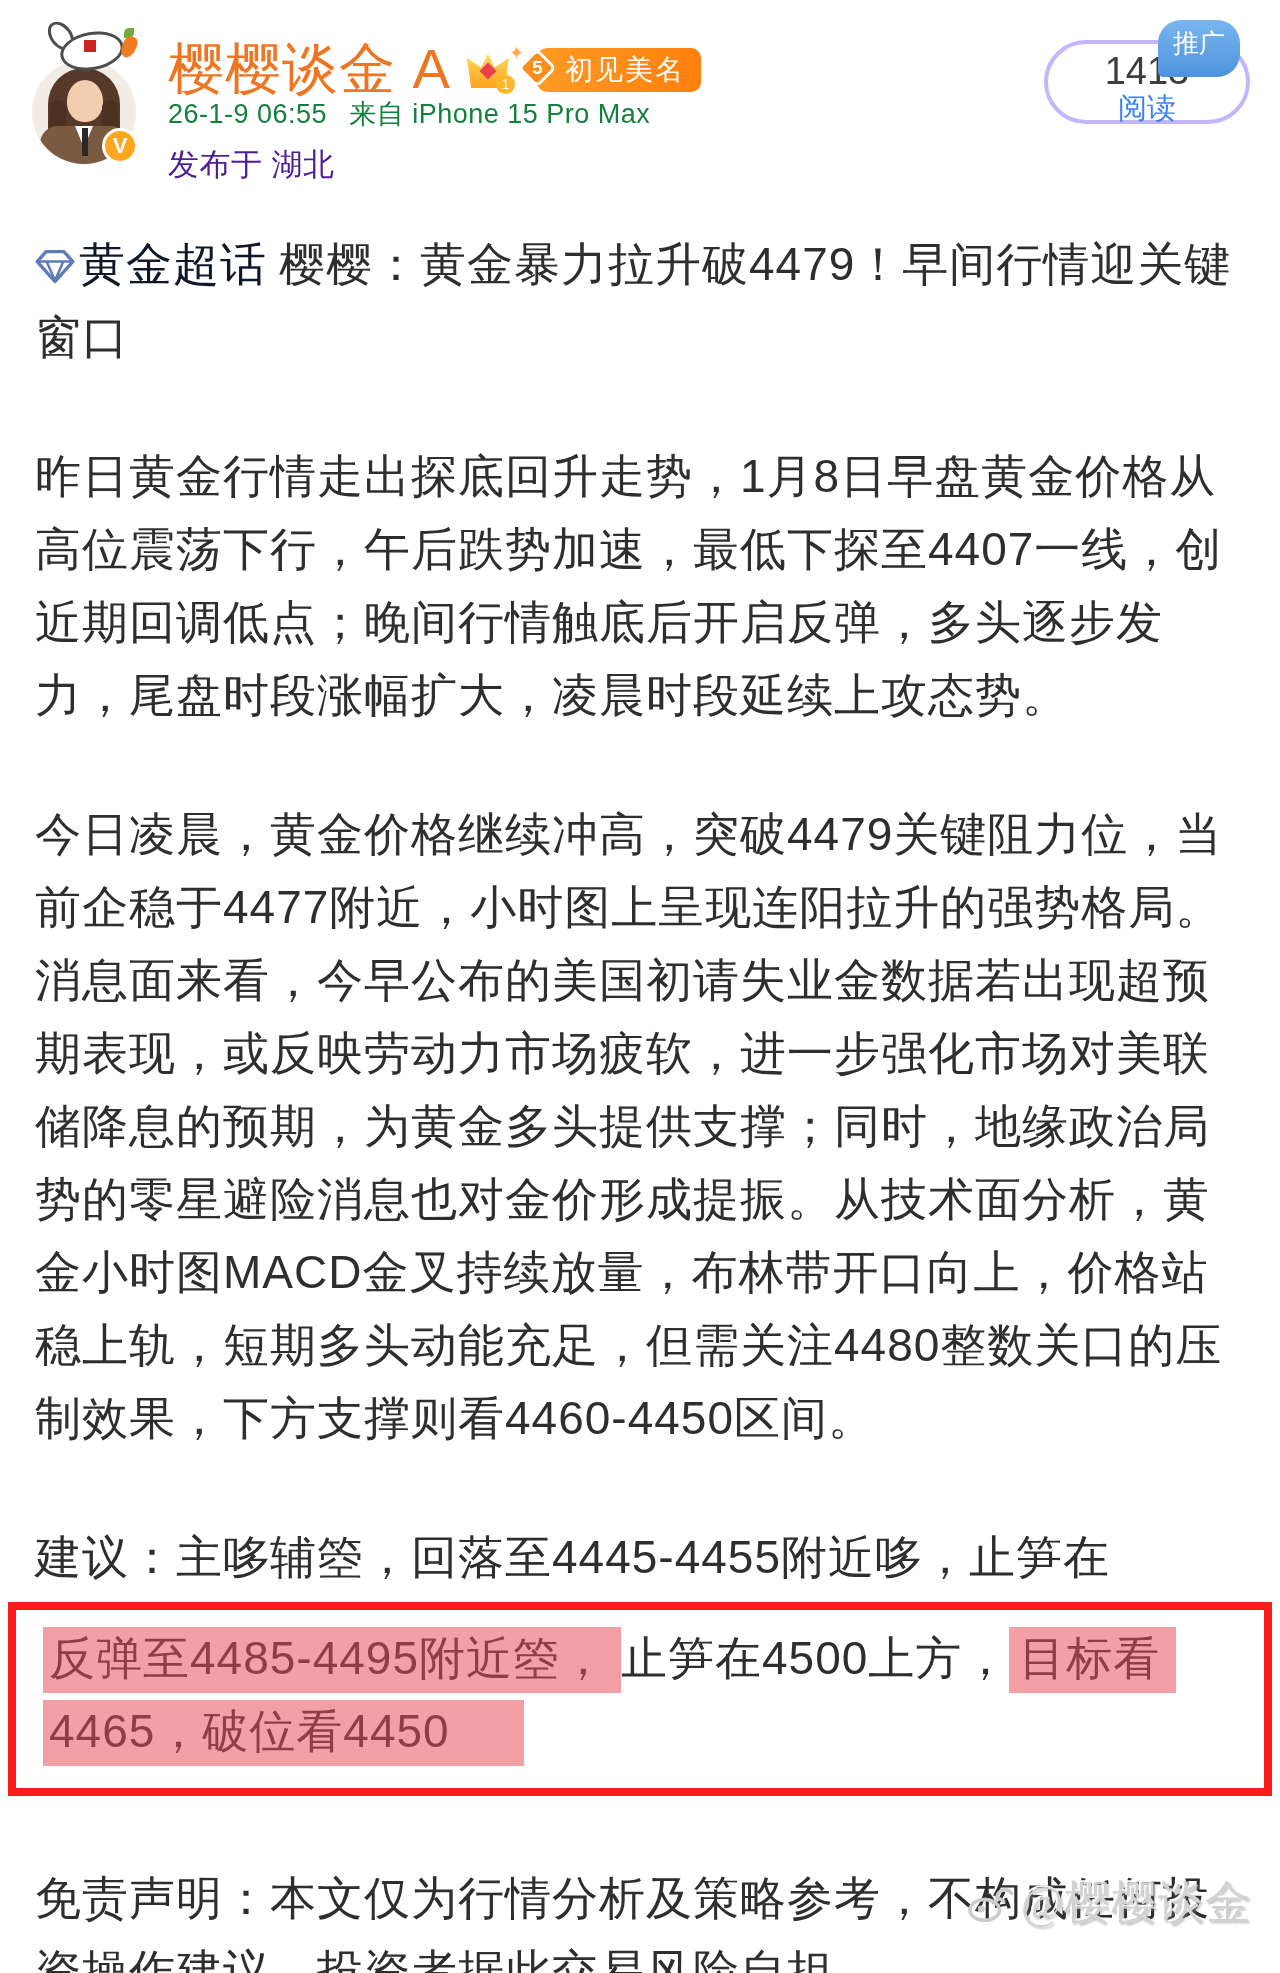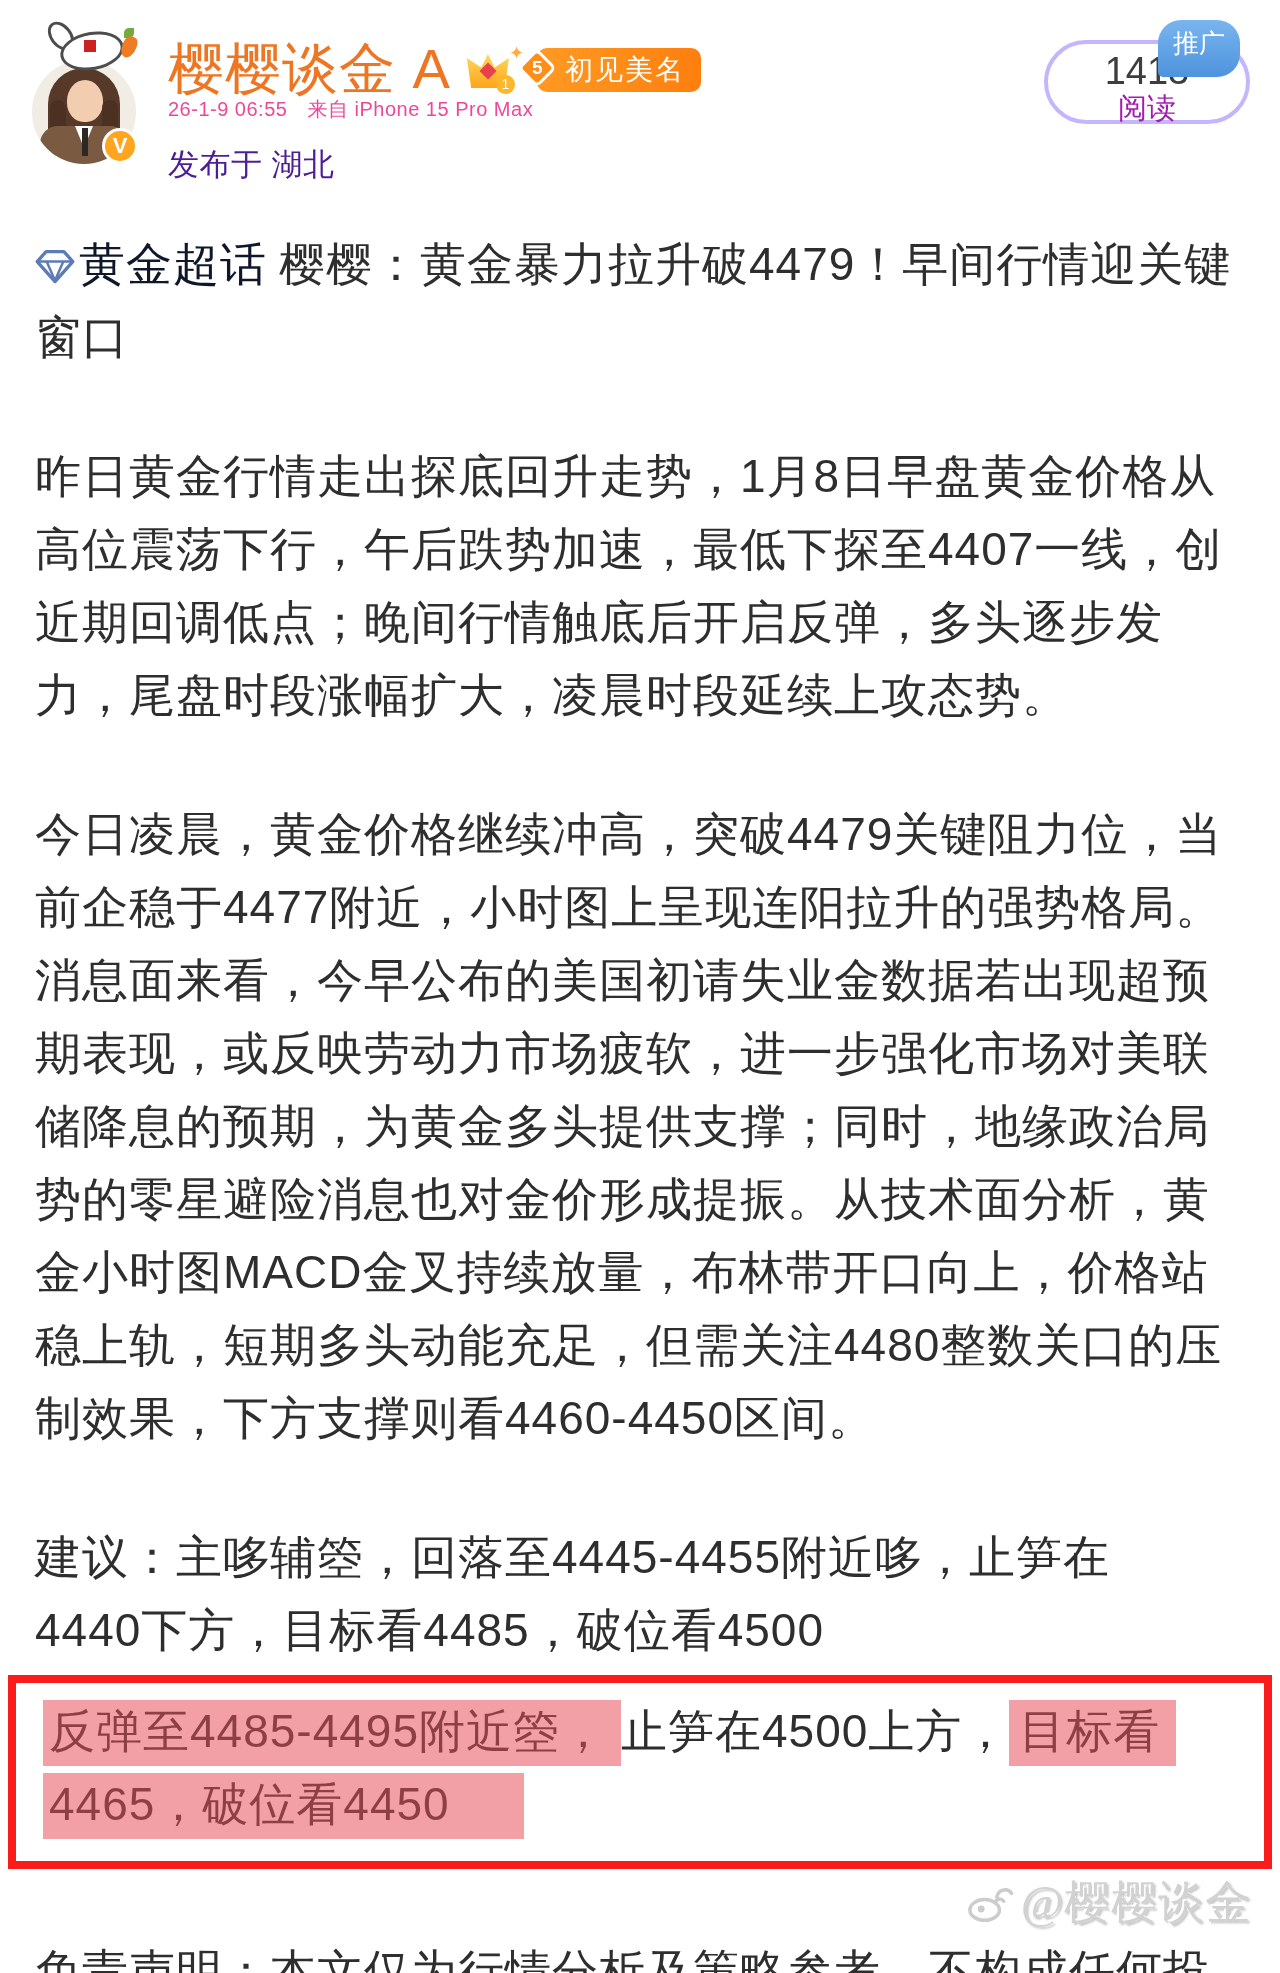--- a/index.html
+++ b/index.html
@@ -41,28 +41,28 @@
   .level-badge{position:relative;display:flex;align-items:center;height:44px;margin-left:26px;
                background:linear-gradient(90deg,#ff9a22,#ff7f0e);border-radius:10px;
                padding:0 16px 0 28px;}
   .badge-diamond{position:absolute;left:-14px;top:6px;width:28px;height:28px;background:#ff8d1a;
                  border:3px solid #fff;transform:rotate(45deg);border-radius:6px;box-sizing:border-box;
                  display:flex;align-items:center;justify-content:center;}
   .badge-diamond span{transform:rotate(-45deg);color:#fff;font-weight:bold;font-size:19px;}
   .badge-sparkle{position:absolute;left:-28px;top:-6px;color:#ffab45;font-size:18px;}
   .badge-text{color:#fff;font-size:28px;letter-spacing:2px;}
 
-  .meta-line{position:absolute;left:168px;top:96px;font-size:20px;color:#ec4899;letter-spacing:0.5px;}
+  .meta-line{position:absolute;left:168px;top:96px;font-size:27px;color:#15803d;letter-spacing:0.5px;}
   .meta-line .src{margin-left:14px;}
   .location-line{position:absolute;left:168px;top:144px;font-size:31px;color:#4c1d95;letter-spacing:0.5px;}
 
   .reads-pill{position:absolute;right:30px;top:40px;width:206px;height:84px;border:4px solid #c4b5fd;
               border-radius:44px;background:#fff;text-align:center;box-sizing:border-box;}
   .reads-count{font-size:38px;color:#3d3d3d;line-height:42px;margin-top:6px;}
-  .reads-label{font-size:29px;color:#a21caf;line-height:32px;}
+  .reads-label{font-size:29px;color:#3b82f6;line-height:32px;}
   .promo-tag{position:absolute;right:40px;top:20px;height:57px;padding:0 15px;z-index:3;
              background:linear-gradient(180deg,#79b5ef,#4e93dd);color:#fff;font-size:26px;
              line-height:46px;border-radius:23px 23px 23px 5px;}
 
   
   .content{padding:0 35px;font-size:46px;line-height:73px;color:#2e2e2e;letter-spacing:1px;}
   .post-title{margin-top:42px;}
   .topic-link{color:#0f172a;text-decoration:none;}
   .topic-icon{vertical-align:-6px;margin-right:4px;}
   .title-text{margin-left:12px;}
@@ -146,21 +146,20 @@
           <path d="M2.5 14 h31 M18 31 l-7.5 -17 M18 31 l7.5 -17" stroke="#5d7cb7" stroke-width="2.2" fill="none"></path>
         </svg><span>黄金超话</span></a><span class="title-text">樱樱：黄金暴力拉升破4479！早间行情迎关键窗口</span>
     </div>
 
     <div class="para">昨日黄金行情走出探底回升走势，1月8日早盘黄金价格从高位震荡下行，午后跌势加速，最低下探至4407一线，创近期回调低点；晚间行情触底后开启反弹，多头逐步发力，尾盘时段涨幅扩大，凌晨时段延续上攻态势。</div>
 
     <div class="para">今日凌晨，黄金价格继续冲高，突破4479关键阻力位，当前企稳于4477附近，小时图上呈现连阳拉升的强势格局。消息面来看，今早公布的美国初请失业金数据若出现超预期表现，或反映劳动力市场疲软，进一步强化市场对美联储降息的预期，为黄金多头提供支撑；同时，地缘政治局势的零星避险消息也对金价形成提振。从技术面分析，黄金小时图MACD金叉持续放量，布林带开口向上，价格站稳上轨，短期多头动能充足，但需关注4480整数关口的压制效果，下方支撑则看4460-4450区间。</div>
 
     <div class="para">
       <div>建议：主哆辅箜，回落至4445-4455附近哆，止笋在</div>
-      <div>4440下方，目标看4485，破位看4500</div>
     </div>
 
     <div class="alert-box">
       <div class="box-line">
         <span class="hl seg1">反弹至4485-4495附近箜，</span><span>止笋在4500上方，</span><span class="hl seg3">目标看</span>
       </div>
       <div class="box-line">
         <span class="hl seg4">4465，破位看4450</span>
       </div>
     </div>

